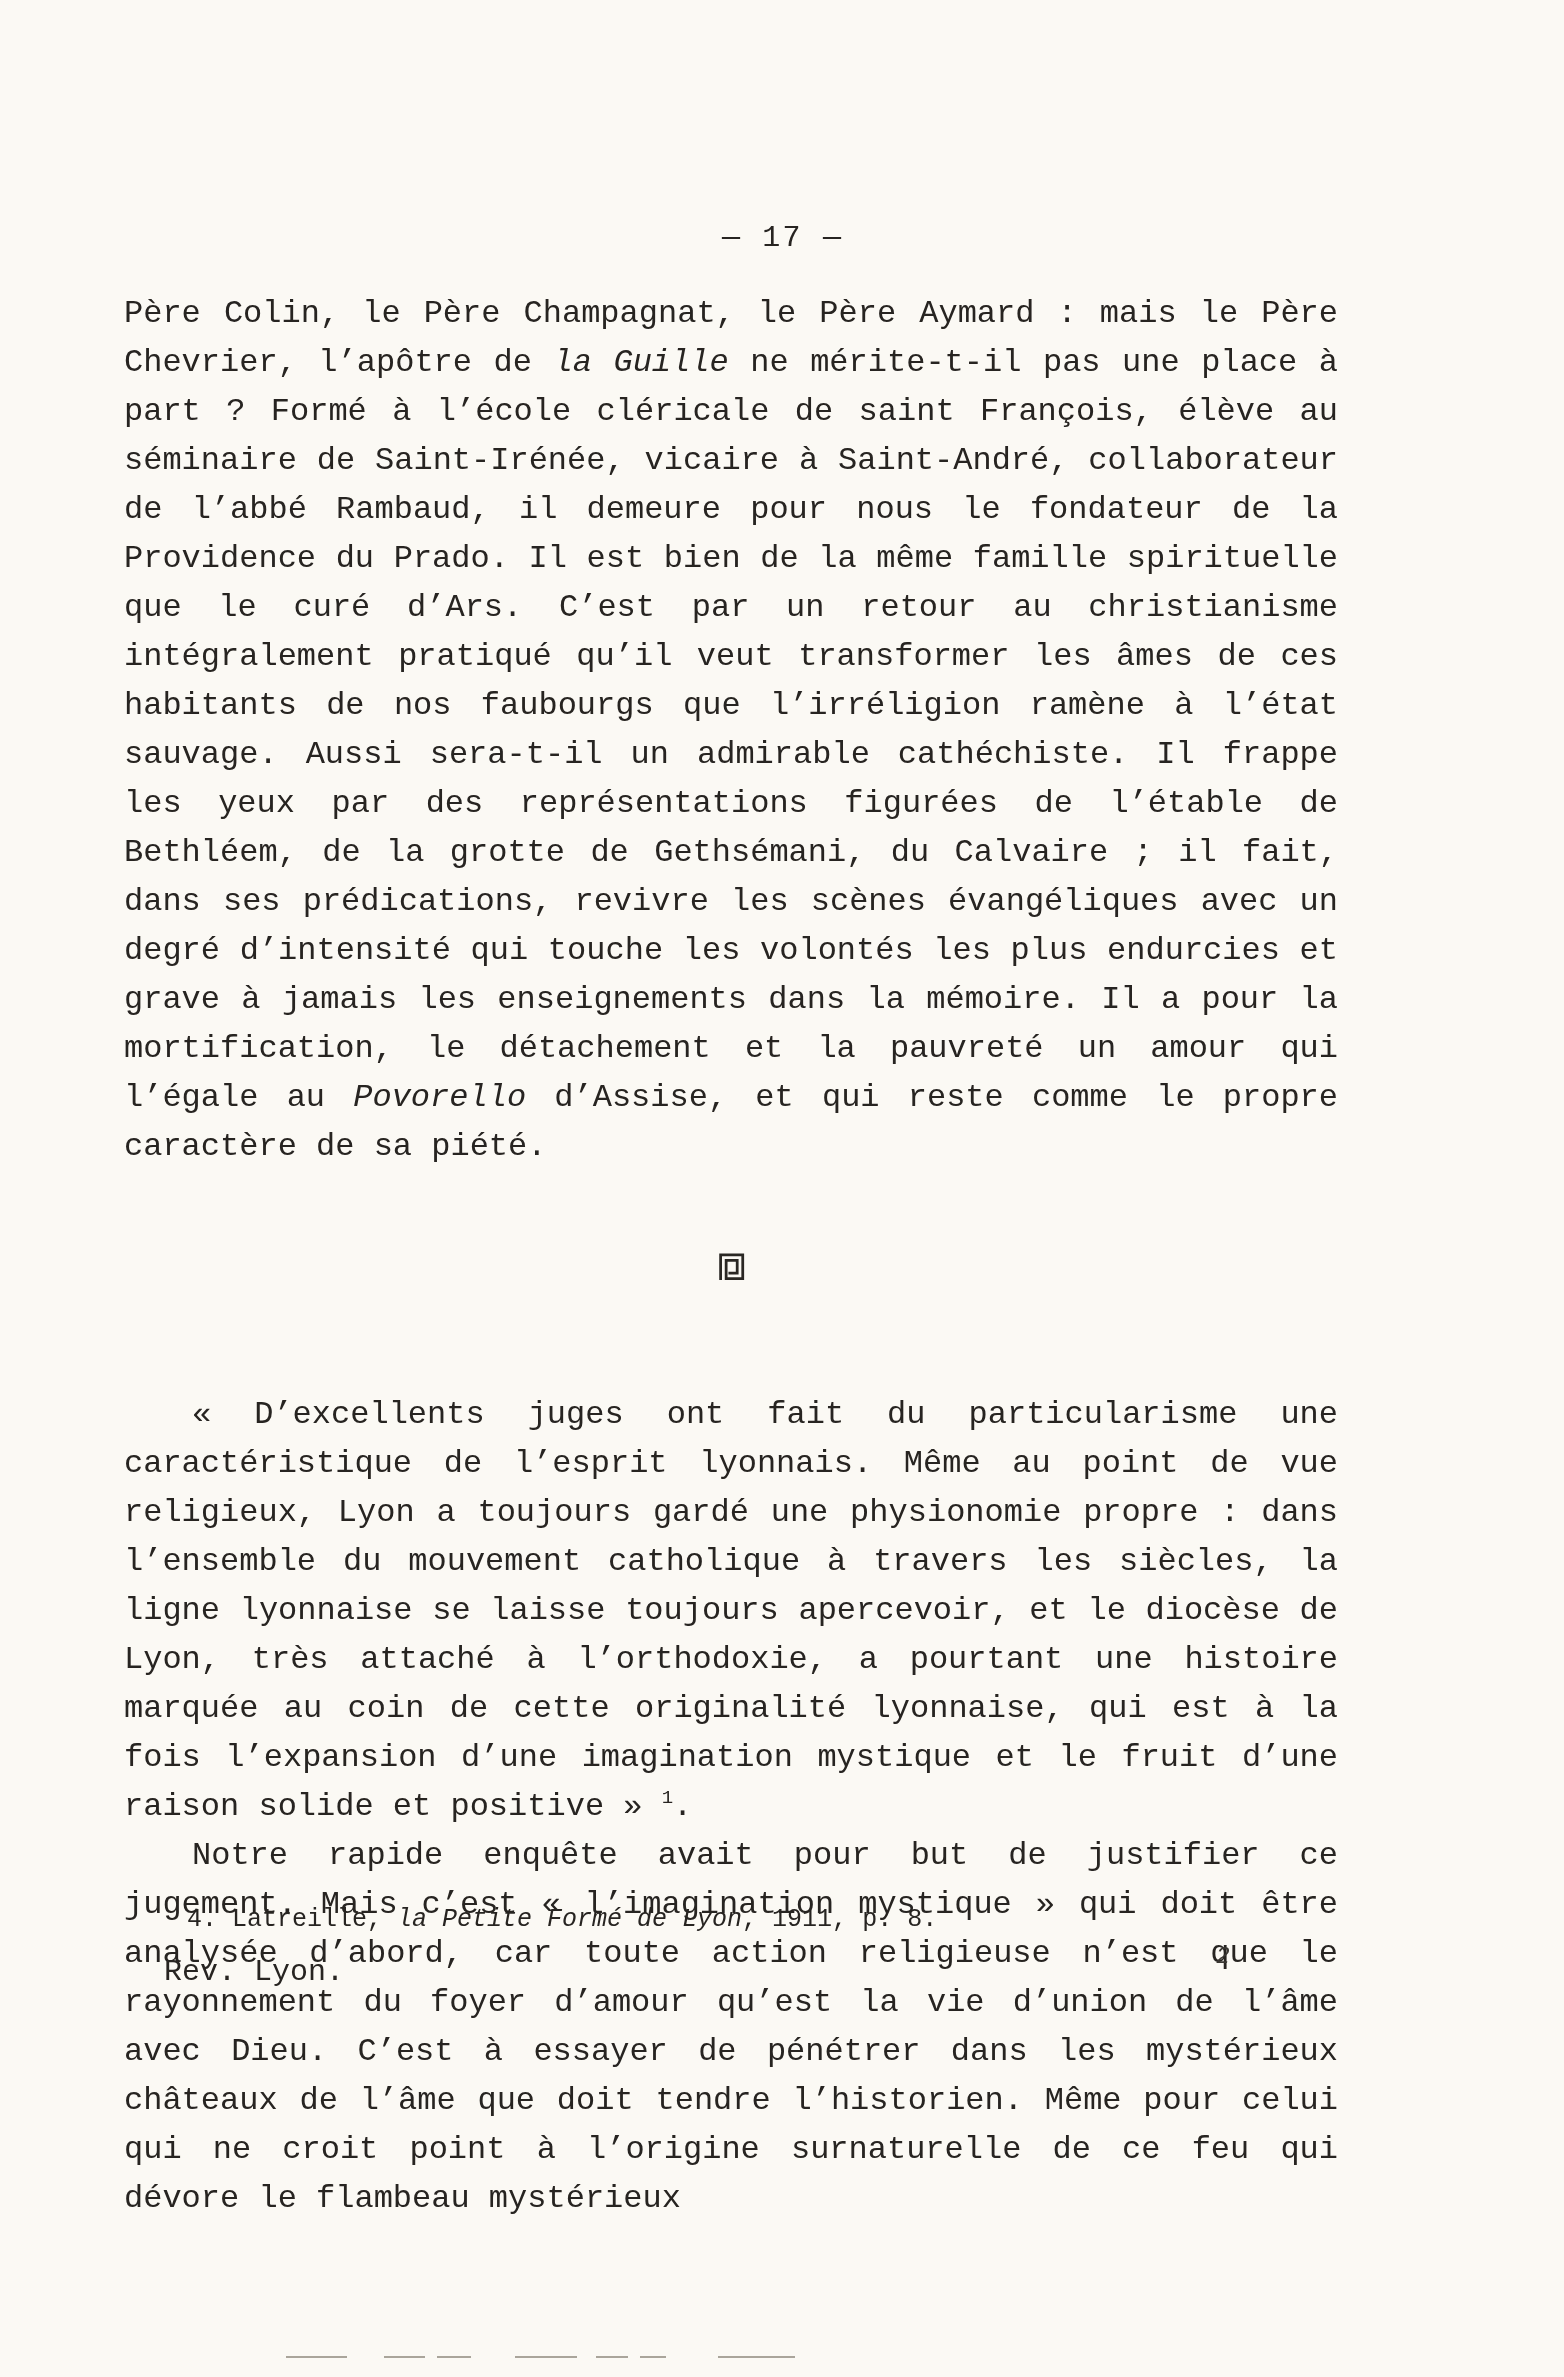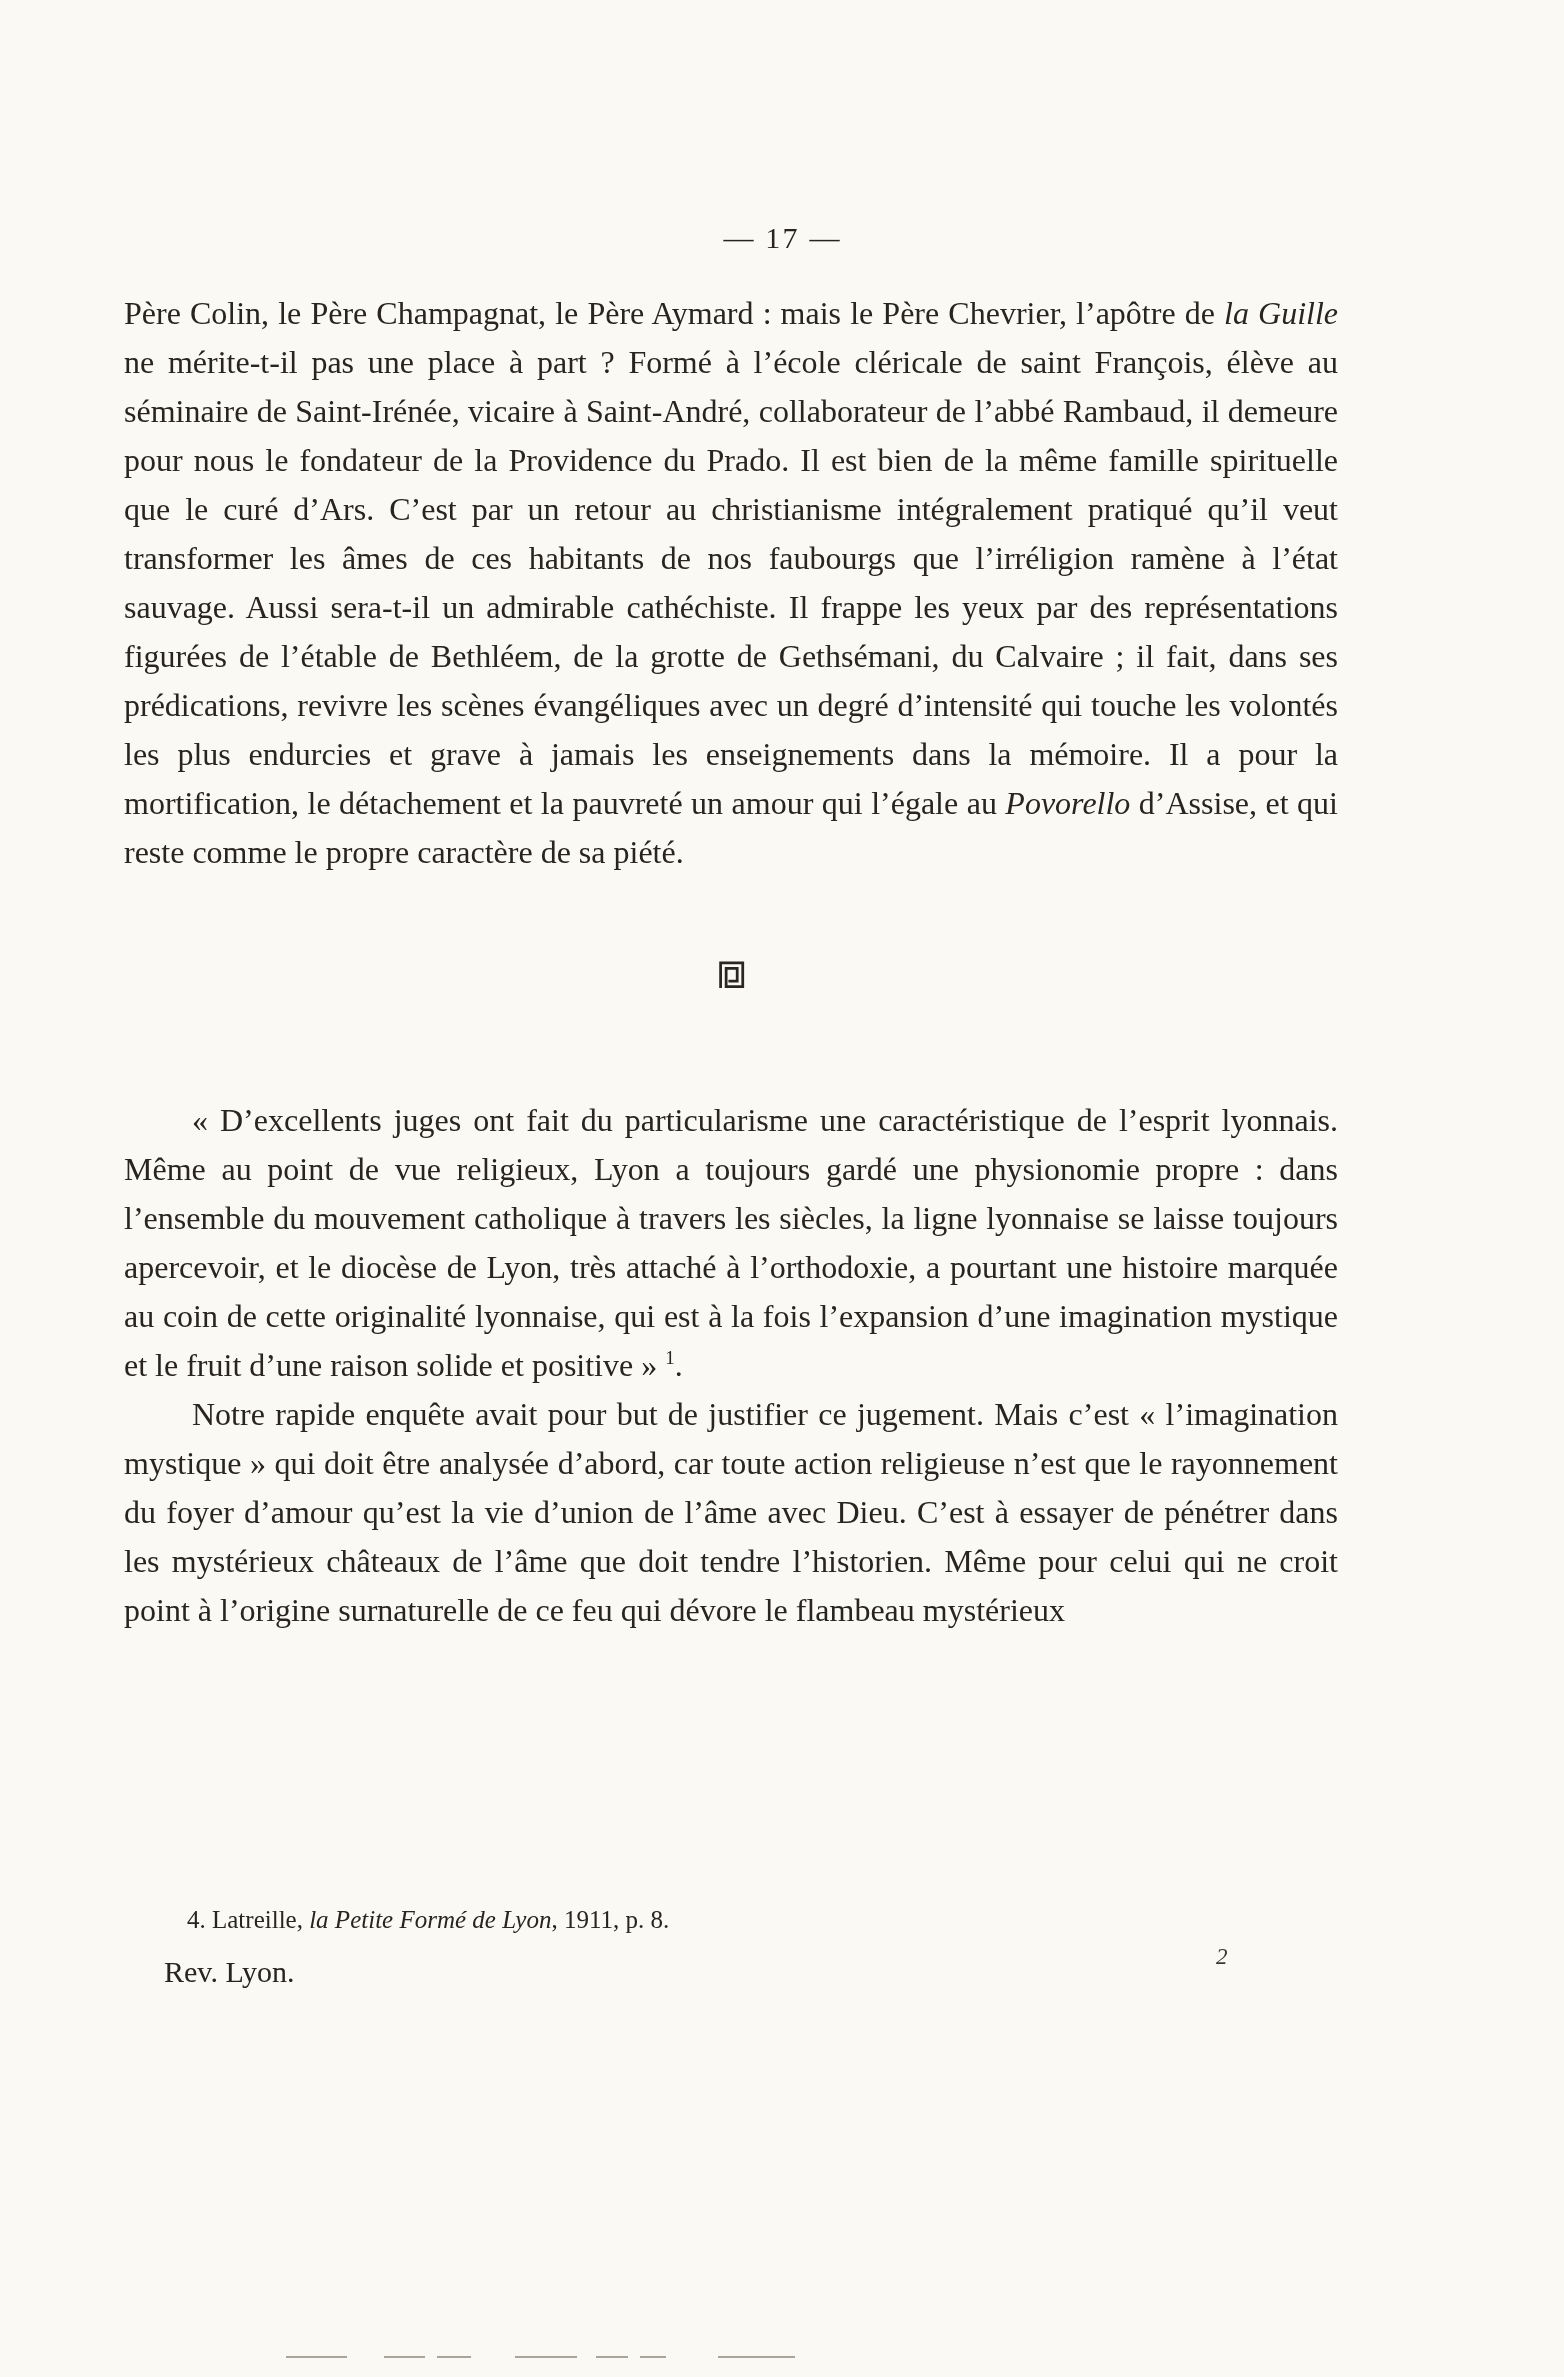--- a/index.html
+++ b/index.html
@@ -3,21 +3,21 @@
 <meta charset="utf-8">
 <style>
   html, body { margin: 0; padding: 0; background: #e9e6e0; }
   .page {
     position: relative;
     width: 1565px;
     height: 2377px;
     margin: 0 auto;
     background: #fbf9f4;
     overflow: hidden;
-    font-family: Liberation Serif, serif;
+    font-family: Liberation Mono, monospace;
     color: #272421;
   }
   .page-number {
     position: absolute;
     top: 221px;
     left: 0;
     width: 100%;
     text-align: center;
     font-size: 30px;
     letter-spacing: 2.2px;

